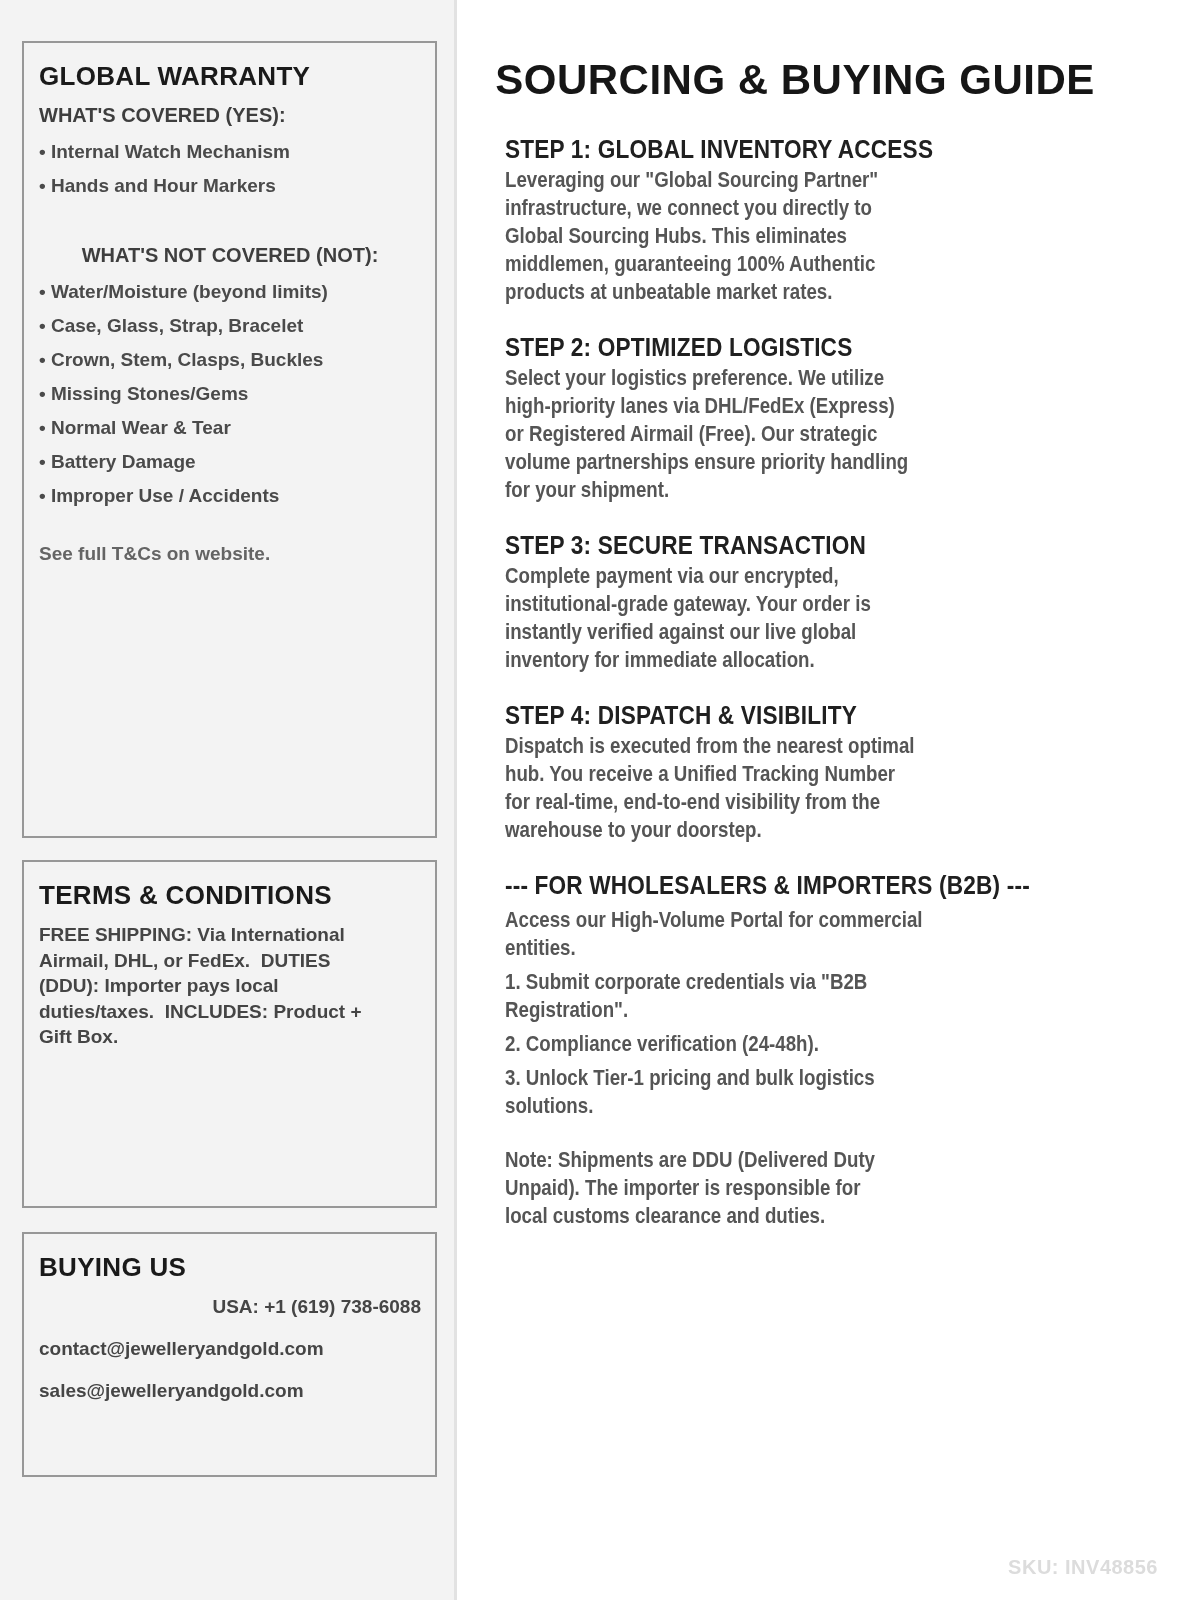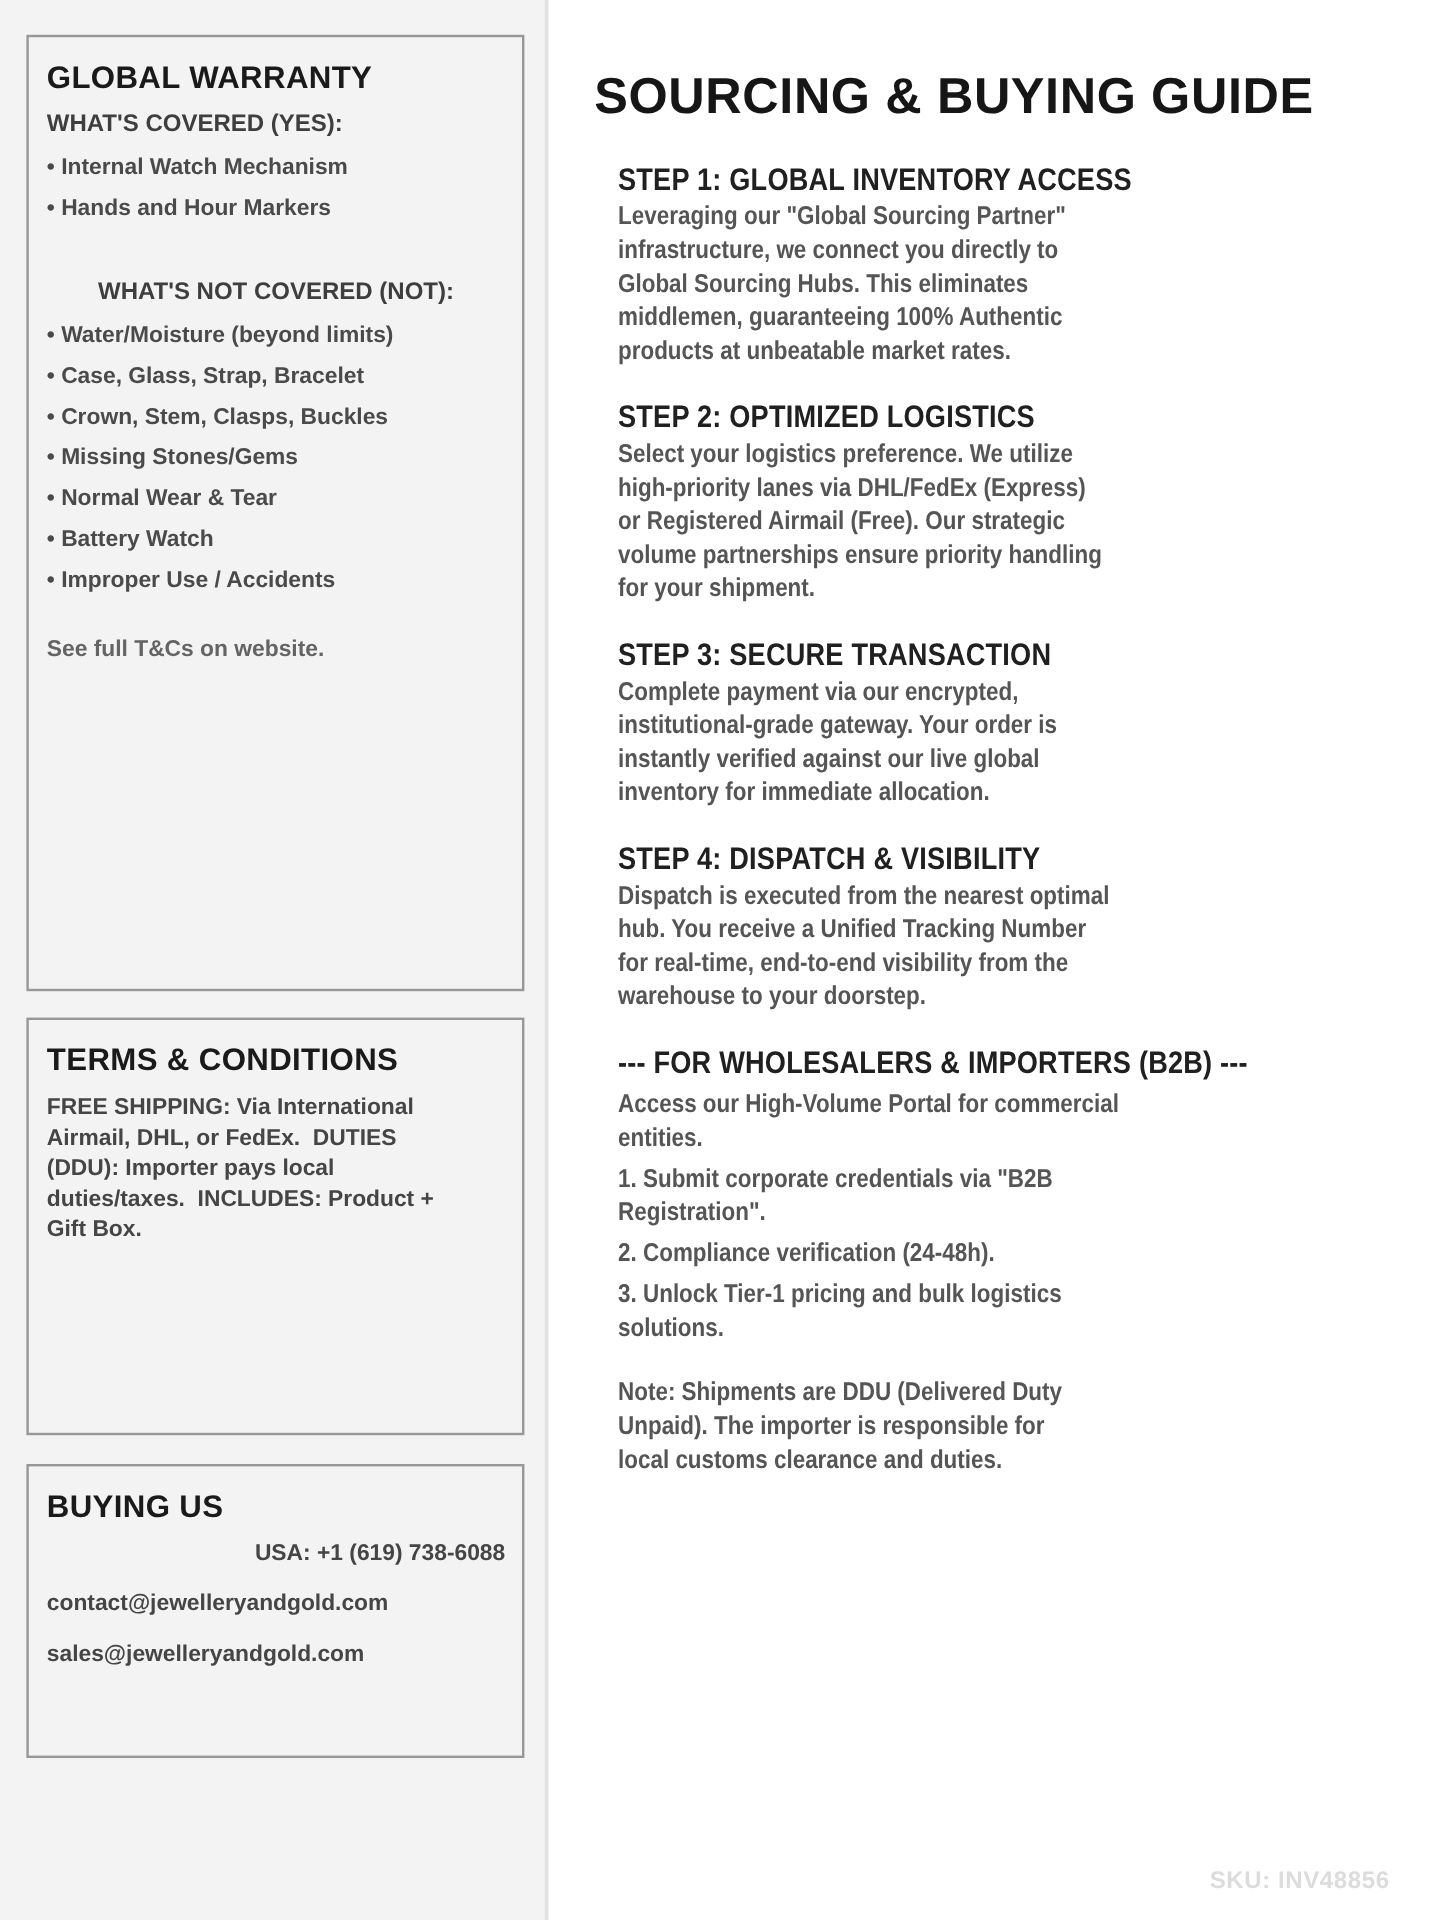--- a/index.html
+++ b/index.html
@@ -4,21 +4,21 @@
 <style>
   html,body{margin:0;padding:0;}
   body{
     width:1200px;height:1600px;position:relative;overflow:hidden;
     background:#ffffff;font-family:"Liberation Sans",sans-serif;
   }
   
   .sidebar{
     position:absolute;left:0;top:0;width:457px;height:1600px;
     background:#f3f3f3;border-right:3px solid #e2e2e2;box-sizing:border-box;
-    padding:29px 0 0 22px;
+    padding:41px 0 0 22px;
   }
   .panel{
     width:415px;border:2px solid #979797;background:#f3f3f3;
     box-sizing:border-box;padding:16px 14px 0 15px;
   }
   .panel-warranty{height:797px;margin-bottom:22px;}
   .panel-terms{height:348px;margin-bottom:24px;}
   .panel-contact{height:245px;}
   .panel-title{
     font-size:26px;font-weight:800;color:#1a1a1a;margin:2px 0 0 0;
@@ -37,21 +37,21 @@
   .contact-line{margin-top:20px;font-size:19px;font-weight:bold;color:#454545;}
   .contact-line.first{margin-top:14px;text-align:right;}
   
   .main{position:absolute;left:457px;top:0;width:743px;height:1600px;}
   .main-title{
     margin-top:58px;text-align:center;padding-right:67px;
     font-size:42px;line-height:44px;font-weight:800;color:#161616;letter-spacing:0.5px;
   }
   .content{padding-left:48px;}
   .cond{transform:scaleX(0.87);transform-origin:0 0;}
-  .sec{margin-top:26px;margin-left:10px;}
+  .sec{margin-top:26px;}
   .sec.first{margin-top:32px;}
   .sec-head{
     font-size:26px;line-height:30px;font-weight:bold;color:#202020;
     white-space:nowrap;letter-spacing:0.2px;
   }
   .sec-body{
     margin-top:2px;font-size:21.5px;line-height:28px;font-weight:bold;color:#555555;
     white-space:pre-line;width:720px;
   }
   .b2b-intro{margin-top:6px;}
@@ -74,21 +74,21 @@
         <li>Internal Watch Mechanism</li>
         <li>Hands and Hour Markers</li>
       </ul>
     <div class="subhead subhead-gap">WHAT'S NOT COVERED (NOT):</div>
     <ul class="bullets">
         <li>Water/Moisture (beyond limits)</li>
         <li>Case, Glass, Strap, Bracelet</li>
         <li>Crown, Stem, Clasps, Buckles</li>
         <li>Missing Stones/Gems</li>
         <li>Normal Wear &amp; Tear</li>
-        <li>Battery Watch</li>
+        <li>Battery Damage</li>
         <li>Improper Use / Accidents</li>
       </ul>
     <div class="footnote">See full T&amp;Cs on website.</div>
   </div>
 
   <div class="panel panel-terms">
     <h2 class="panel-title">TERMS &amp; CONDITIONS</h2>
     <div class="terms-body">FREE SHIPPING: Via International
 Airmail, DHL, or FedEx.&nbsp; DUTIES
 (DDU): Importer pays local

